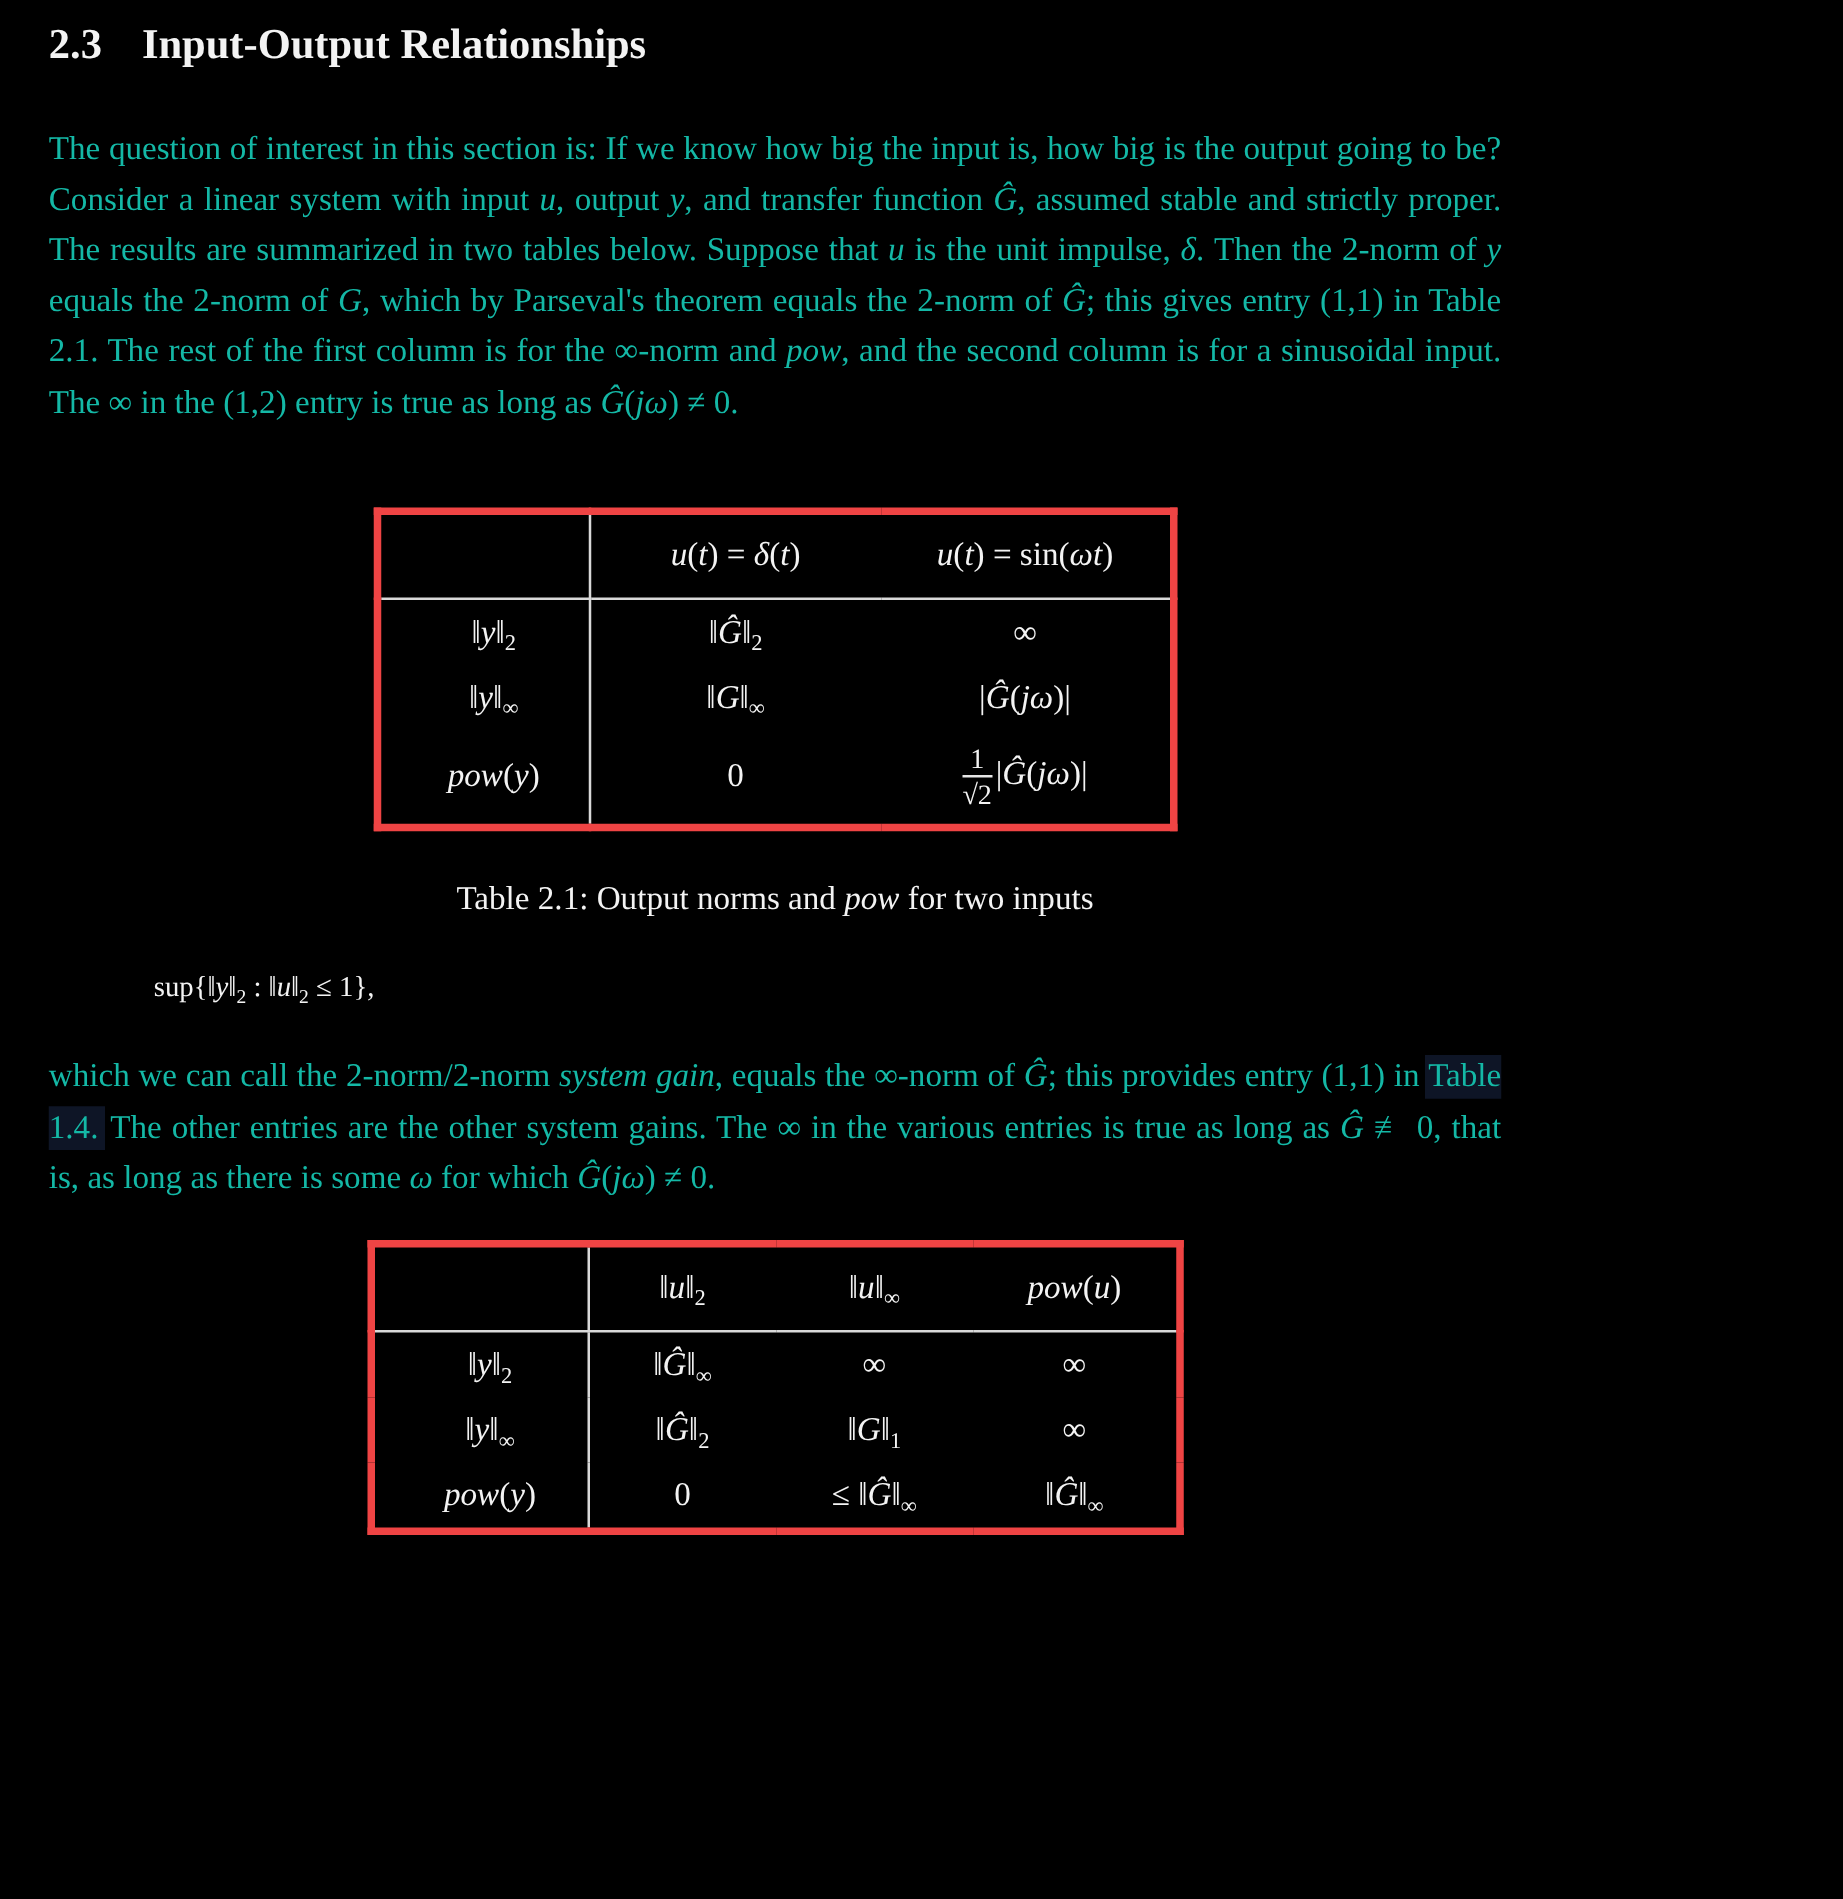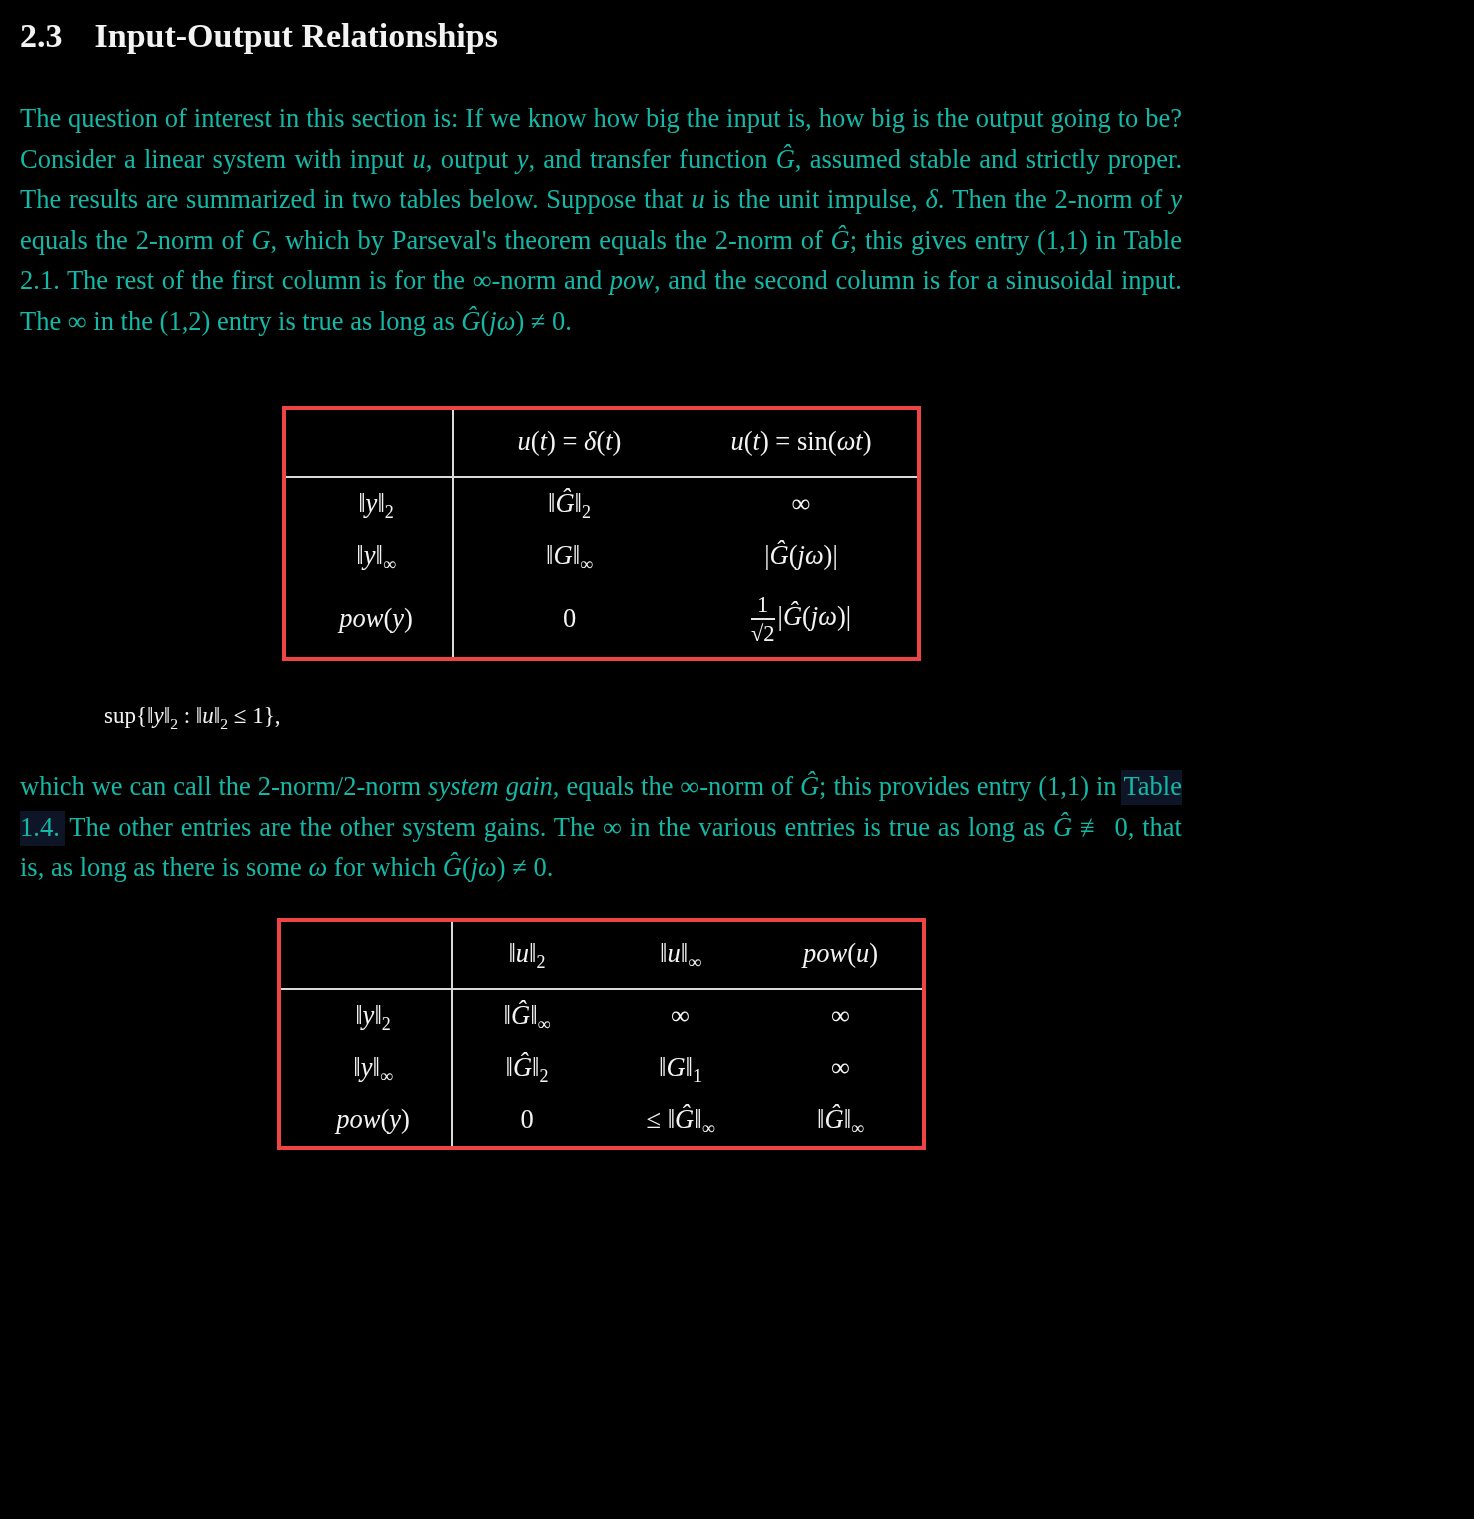--- a/index.html
+++ b/index.html
@@ -3,20 +3,21 @@
 <meta charset="utf-8">
 <style>
   html, body { margin:0; padding:0; background:#000; }
   .page {
     position:relative;
     width:1202px; height:1519px;
     background:#000; color:#f3f3f3;
     font-family:"Liberation Serif","DejaVu Serif","DejaVu Sans",serif;
     overflow:hidden;
     box-sizing:border-box;
+    margin-left:19px;
   }
   .content { padding:14px 20px 0 20px; }
 
   .section-heading {
     margin:0; font-size:34px; font-weight:bold; line-height:44px;
   }
   .section-number { margin-right:32px; }
 
   p.body {
     margin:0; font-size:26.5px; line-height:40.6px;
@@ -30,21 +31,21 @@
     margin:34px 0 0 84px;
     font-size:23px; line-height:41px;
   }
 
   .tablewrap { display:flex; justify-content:center; }
   #t1wrap { margin-top:64px; }
   #t2wrap { margin-top:30px; }
 
   table.norm {
     border-collapse:collapse;
-    border:4px solid #ef4444;
+    border:6px solid #ef4444;
     font-size:26.5px; color:#f3f3f3;
   }
   table.norm tr > * { font-weight:normal; }
   table.norm thead th { border-bottom:2px solid #d9d9d9; padding:16px 10px 19px; text-align:center; }
   table.norm tbody tr > * { padding:10px 10px 11px; text-align:center; }
   table.norm tr > *:first-child { border-right:2px solid #d9d9d9; }
   table.norm tbody th { text-align:center; padding-left:25px; }
 
   #table1 tr > *:nth-child(1){ width:131px; }
   #table1 tr > *:nth-child(2){ width:212px; }
@@ -103,20 +104,21 @@
             </tr>
             <tr>
               <th><i>pow</i>(<i>y</i>)</th>
               <td>0</td>
               <td><span class="frac"><span class="fnum">1</span><span class="fden">√2</span></span>|<i>Ĝ</i>(<i>jω</i>)|</td>
             </tr>
           </tbody>
       </table>
     </div>
 
+    <div class="caption" id="cap1">Table 2.1: Output norms and <i>pow</i> for two inputs</div>
 
 
     <div class="equation">sup{‖<i>y</i>‖<sub>2</sub> : ‖<i>u</i>‖<sub>2</sub> ≤ 1},</div>
 
     <p class="body" id="p3">which we can call the 2-norm/2-norm <i>system gain</i>, equals the ∞-norm of <i>Ĝ</i>; this provides entry (1,1) in <span class="hl">Table 1.4.</span> The other entries are the other system gains. The ∞ in the various entries is true as long as <i>Ĝ</i> ≢ 0, that is, as long as there is some <i>ω</i> for which <i>Ĝ</i>(<i>jω</i>) ≠ 0.</p>
 
     <div class="tablewrap" id="t2wrap">
       <table class="norm" id="table2">
         <thead>
             <tr>

